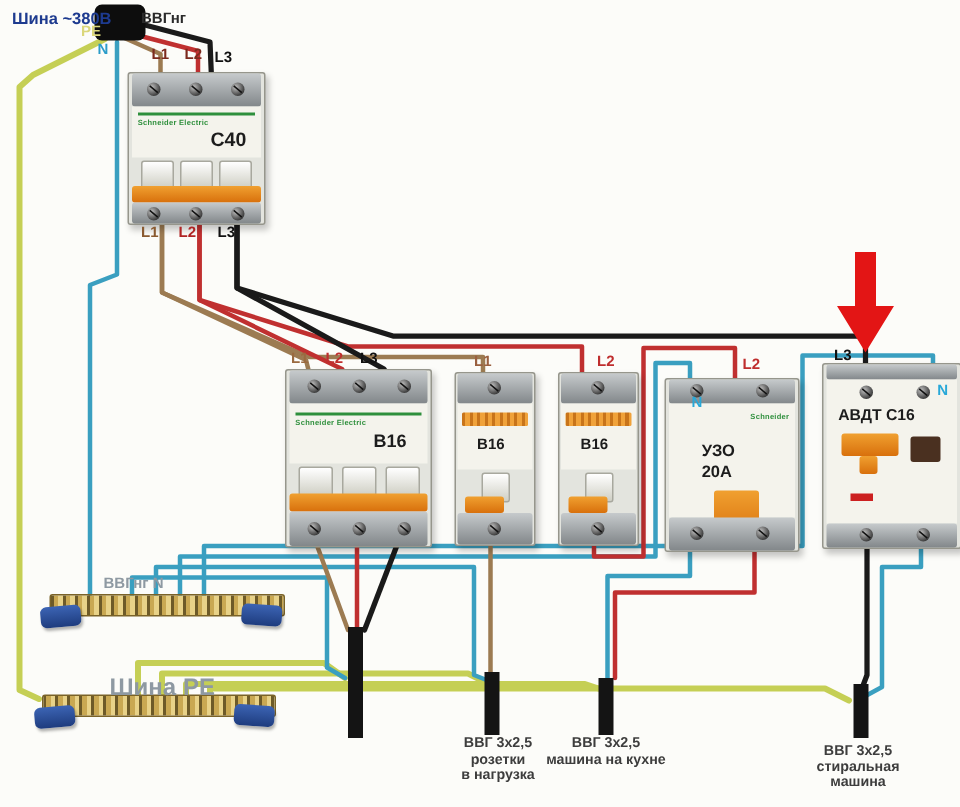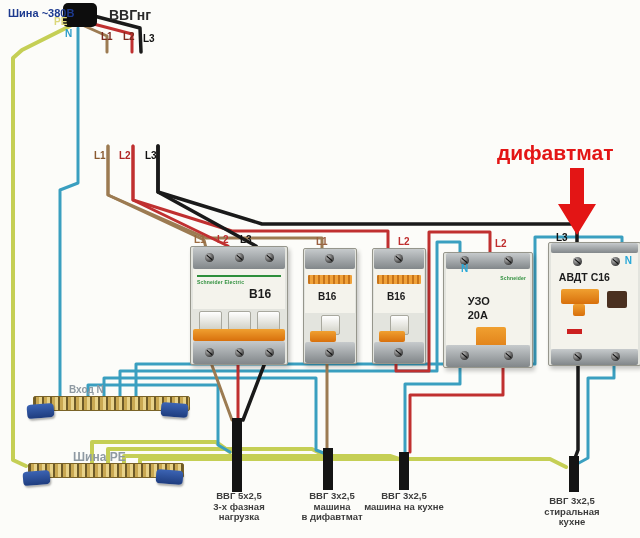--- a/index.html
+++ b/index.html
@@ -84,32 +84,52 @@
       <line x1="328" y1="448" x2="328" y2="490"></line>
       <line x1="404" y1="452" x2="404" y2="490"></line>
       <line x1="574" y1="456" x2="574" y2="492"></line>
     </g>
 
     <polygon fill="#e31515" points="570,168 584,168 584,204 596,204 577,235 558,204 570,204"></polygon>
   </svg>
 
   <div class="gland"></div>
   <span class="lbl" style="left:8px;top:7px;font-size:11px;color:#1d3a8f">Шина ~380В</span>
-  <span class="lbl" style="left:109px;top:7px;font-size:14px;color:#2a2a2a">ВВГнг</span>
+  <span class="lbl" style="left:94px;top:7px;font-size:10px;color:#2a2a2a">ВВГнг</span>
   <span class="lbl" style="left:54px;top:16px;font-size:10px;color:#dbd77a">PE</span>
   <span class="lbl" style="left:65px;top:28px;font-size:10px;color:#2b9cc9">N</span>
   <span class="lbl" style="left:101px;top:31px;font-size:10px;color:#7c2a1e">L1</span>
   <span class="lbl" style="left:123px;top:31px;font-size:10px;color:#7c2a1e">L2</span>
   <span class="lbl" style="left:143px;top:33px;font-size:10px;color:#111">L3</span>
 
+  <div class="device" style="left:85px;top:48px;width:90px;height:100px">
+    <div class="cap" style="top:0;height:22px">
+      <div class="screw" style="left:10px;top:6px"></div>
+      <div class="screw" style="left:38px;top:6px"></div>
+      <div class="screw" style="left:66px;top:6px"></div>
+    </div>
+    <div class="face" style="top:22px;height:34px">
+      <div class="greenline" style="left:4px;right:4px;top:4px"></div>
+      <span class="brand" style="left:4px;top:8px">Schneider Electric</span>
+      <span class="rating" style="right:10px;top:14px;font-size:13px">C40</span>
+    </div>
+    <div class="pillar" style="left:8px;top:58px;width:20px;height:17px"></div>
+    <div class="pillar" style="left:34px;top:58px;width:20px;height:17px"></div>
+    <div class="pillar" style="left:60px;top:58px;width:20px;height:17px"></div>
+    <div class="orangebar" style="left:2px;top:75px;width:86px;height:11px"></div>
+    <div class="cap" style="top:86px;height:14px">
+      <div class="screw" style="left:10px;top:3px"></div>
+      <div class="screw" style="left:38px;top:3px"></div>
+      <div class="screw" style="left:66px;top:3px"></div>
+    </div>
+  </div>
   <span class="lbl" style="left:94px;top:150px;font-size:10px;color:#8a5a30">L1</span>
   <span class="lbl" style="left:119px;top:150px;font-size:10px;color:#b02525">L2</span>
   <span class="lbl" style="left:145px;top:150px;font-size:10px;color:#111">L3</span>
 
-  <span class="lbl" style="left:497px;top:141px;font-size:21px;color:#e31515">дифавтмат</span>
 
   <span class="lbl" style="left:194px;top:234px;font-size:10px;color:#9a6a40">L1</span>
   <span class="lbl" style="left:217px;top:234px;font-size:10px;color:#bf2e2e">L2</span>
   <span class="lbl" style="left:240px;top:234px;font-size:10px;color:#111">L3</span>
   <div class="device" style="left:190px;top:246px;width:96px;height:117px">
     <div class="cap" style="top:0;height:22px">
       <div class="screw" style="left:12px;top:6px"></div>
       <div class="screw" style="left:42px;top:6px"></div>
       <div class="screw" style="left:72px;top:6px"></div>
     </div>
@@ -192,43 +212,38 @@
       <div class="orangebar" style="left:22px;top:51px;width:12px;height:12px"></div>
       <div style="position:absolute;left:56px;top:38px;width:20px;height:17px;background:#4a3020;border-radius:2px"></div>
       <div style="position:absolute;left:16px;top:76px;width:15px;height:5px;background:#cc2020"></div>
     </div>
     <div class="cap" style="top:106px;height:16px">
       <div class="screw" style="left:22px;top:3px"></div>
       <div class="screw" style="left:60px;top:3px"></div>
     </div>
   </div>
 
-  <span class="lbl" style="left:69px;top:384px;font-size:10px;color:#8e99a2">Вход N</span>
+  <span class="lbl" style="left:69px;top:384px;font-size:10px;color:#8e99a2">ВВГнг N</span>
   <div class="busbar" style="left:33px;top:396px;width:155px"></div>
   <div class="buscap" style="left:27px;top:404px;transform:rotate(-5deg)"></div>
   <div class="buscap" style="left:161px;top:403px;transform:rotate(4deg)"></div>
 
-  <span class="lbl" style="left:73px;top:450px;font-size:12px;color:#8e99a2">Шина PE</span>
+  <span class="lbl" style="left:73px;top:450px;font-size:16px;color:#8e99a2">Шина PE</span>
   <div class="busbar" style="left:28px;top:463px;width:154px"></div>
   <div class="buscap" style="left:23px;top:471px;transform:rotate(-5deg)"></div>
   <div class="buscap" style="left:156px;top:470px;transform:rotate(4deg)"></div>
 
-  <div class="cablelabel" style="left:193px;top:491px;width:92px">
-    <div>ВВГ 5х2,5</div>
-    <div>3-х фазная</div>
-    <div>нагрузка</div>
-  </div>
   <div class="cablelabel" style="left:286px;top:491px;width:92px">
     <div>ВВГ 3х2,5</div>
-    <div>машина</div>
-    <div>в дифавтмат</div>
+    <div>розетки</div>
+    <div>в нагрузка</div>
   </div>
   <div class="cablelabel" style="left:340px;top:491px;width:128px">
     <div>ВВГ 3х2,5</div>
     <div>машина на кухне</div>
   </div>
   <div class="cablelabel" style="left:517px;top:496px;width:110px">
     <div>ВВГ 3х2,5</div>
     <div>стиральная</div>
-    <div>кухне</div>
+    <div>машина</div>
   </div>
 
 </div>
 
 </body></html>

